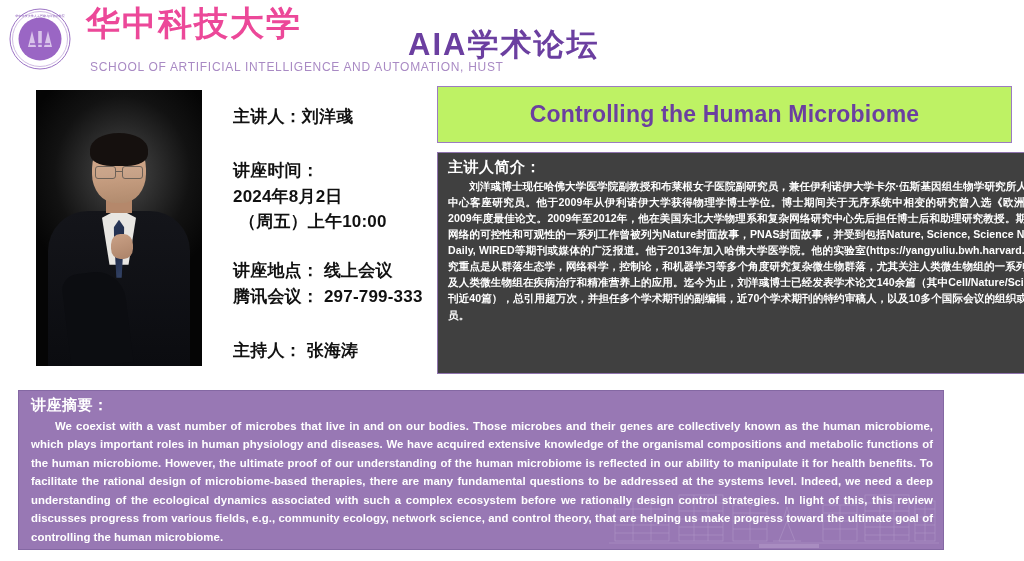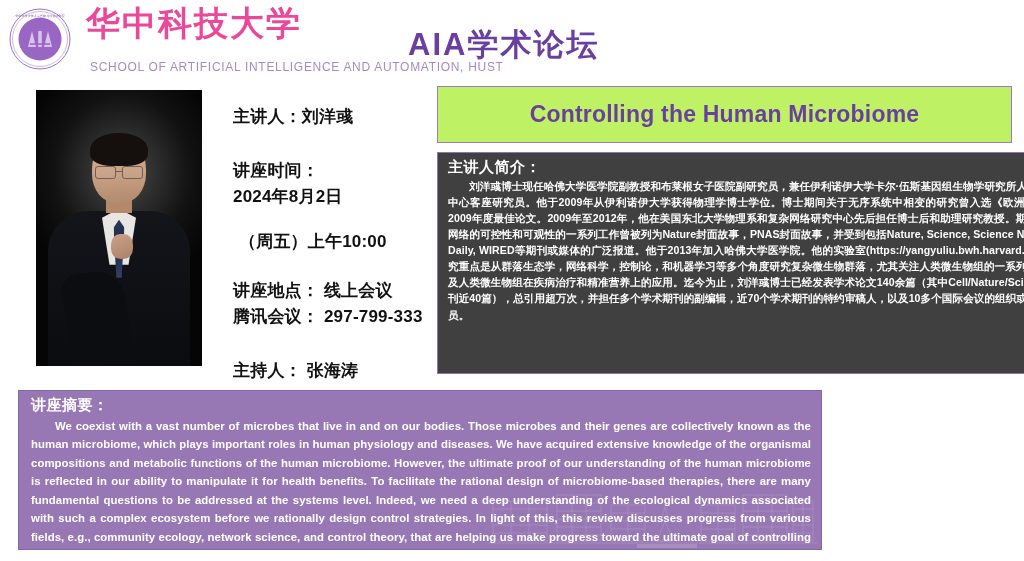--- a/index.html
+++ b/index.html
@@ -180,21 +180,21 @@
   }
   .info-line {
     font-size: 17px;
     font-weight: 700;
     line-height: 1.52;
     white-space: nowrap;
     letter-spacing: 0.2px;
   }
   .info-gap-lg { height: 23px; }
   .info-gap-xl { height: 28px; }
-  .indent1 { padding-left: 6px; margin-top: 20px; }
+  .indent1 { padding-left: 6px; }
 
   
   .talk-title-box {
     position: absolute;
     left: 437px; top: 86px;
     width: 575px; height: 57px;
     box-sizing: border-box;
     border: 1.2px solid #9b7cc0;
     background: #bef264;
     display: flex;
@@ -234,21 +234,21 @@
     line-height: 1.52;
     text-align: justify;
     text-indent: 2em;
     letter-spacing: 0.05px;
   }
 
   
   .abstract-box {
     position: absolute;
     left: 18px; top: 390px;
-    width: 804px; height: 160px;
+    width: 926px; height: 160px;
     box-sizing: border-box;
     background: #9878b4;
     border: 1px solid #8468a3;
     padding: 5px 10px 4px 12px;
     overflow: hidden;
   }
   .abstract-bg {
     position: absolute;
     right: 4px; bottom: 0;
     width: 330px; height: 62px;

